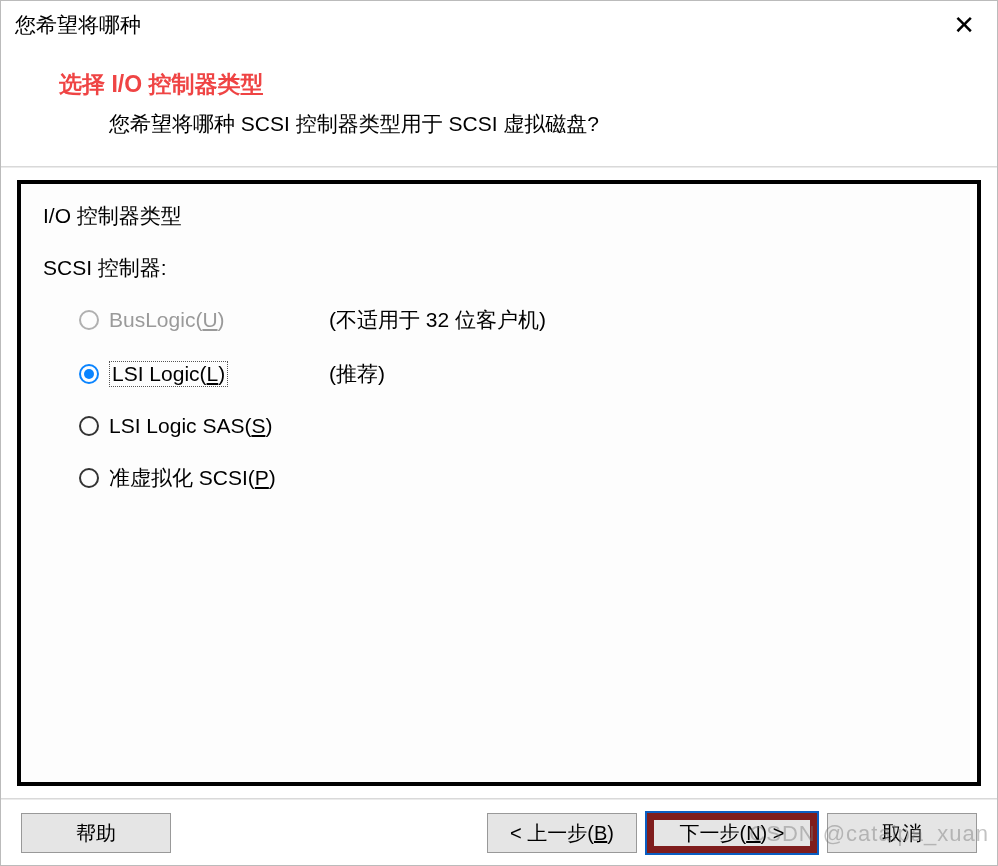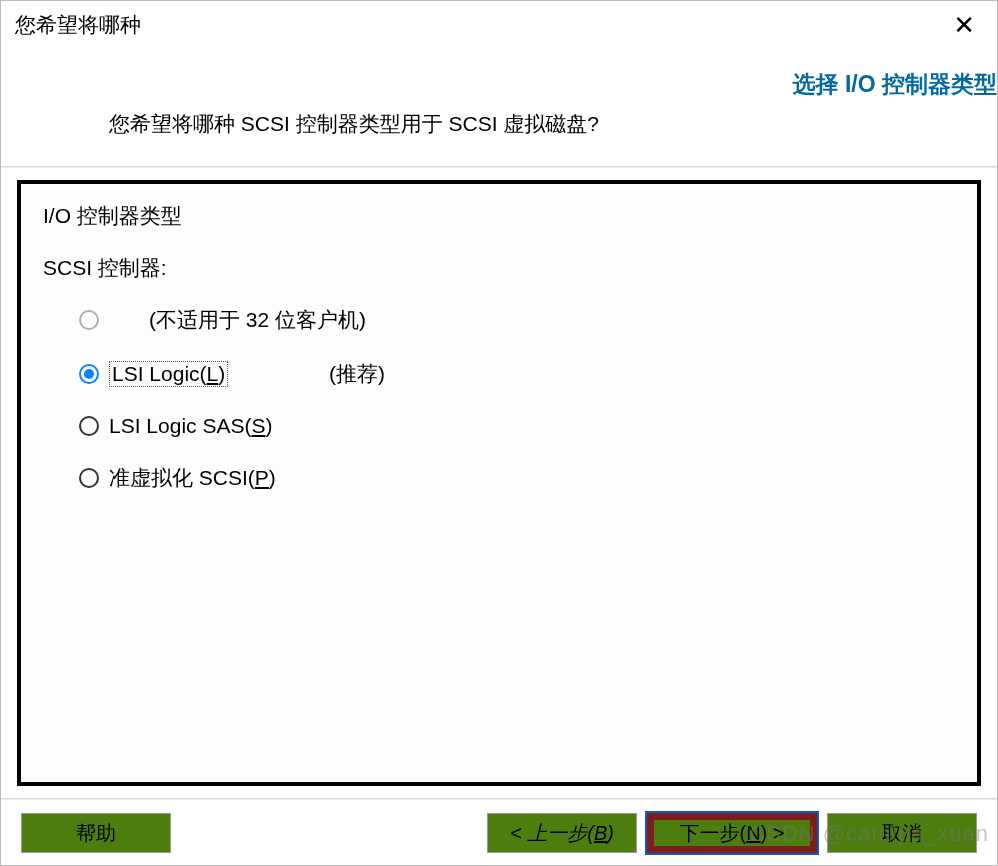--- a/index.html
+++ b/index.html
@@ -30,23 +30,22 @@
     cursor: pointer;
     padding: 4px 8px;
     font-weight: 300;
   }
   .header-section {
     padding: 22px 0 28px 58px;
   }
   .header-title {
     font-size: 23px;
     font-weight: bold;
-    color: #0369a1;
+    color: #ef4444;
     margin-bottom: 10px;
-    text-align: right;
   }
   .header-subtitle {
     font-size: 21px;
     color: #000;
     padding-left: 50px;
   }
   .divider-top {
     height: 2px;
     background: linear-gradient(to bottom, #d0d0d0, #f4f4f4);
     margin: 0;
@@ -127,27 +126,27 @@
     display: flex;
     align-items: center;
     padding: 14px 20px 14px 20px;
     height: 66px;
   }
   .btn {
     height: 40px;
     min-width: 150px;
     font-size: 20px;
     font-family: inherit;
-    background: #4d7c0f;
+    background: #e5e5e5;
     border: 1px solid #999;
     cursor: pointer;
     padding: 0 14px;
   }
   .btn-help { margin-right: auto; width: 150px; }
-  .btn-back { margin-right: 10px; width: 140px; font-style: italic; }
+  .btn-back { margin-right: 10px; width: 140px; }
   .btn-next {
     margin-right: 10px;
     width: 170px;
     border: 7px solid #7f1d1d;
     outline: 2px solid #0a5ec2;
   }
   .btn-cancel { width: 120px; }
   .watermark {
     position: absolute;
     right: 8px;
@@ -173,20 +172,25 @@
 </div>
 
 <div class="divider-top"></div>
 
 <div class="content-area">
   <div class="group-label">I/O 控制器类型</div>
   <div class="sub-label">SCSI 控制器:</div>
 
   <div class="radio-row">
     <input type="radio" class="radio-input" name="scsi" disabled="" style="">
+    <span class="radio-label-wrap">
+      <span class="radio-label disabled">
+        <span>BusLogic(</span><span class="u">U</span><span>)</span>
+      </span>
+    </span>
     <span class="radio-note">(不适用于 32 位客户机)</span>
   </div>
 
   <div class="radio-row">
     <input type="radio" class="radio-input" name="scsi" checked="" style="">
     <span class="radio-label-wrap">
       <span class="radio-label selected">
         <span>LSI Logic(</span><span class="u">L</span><span>)</span>
       </span>
     </span>

